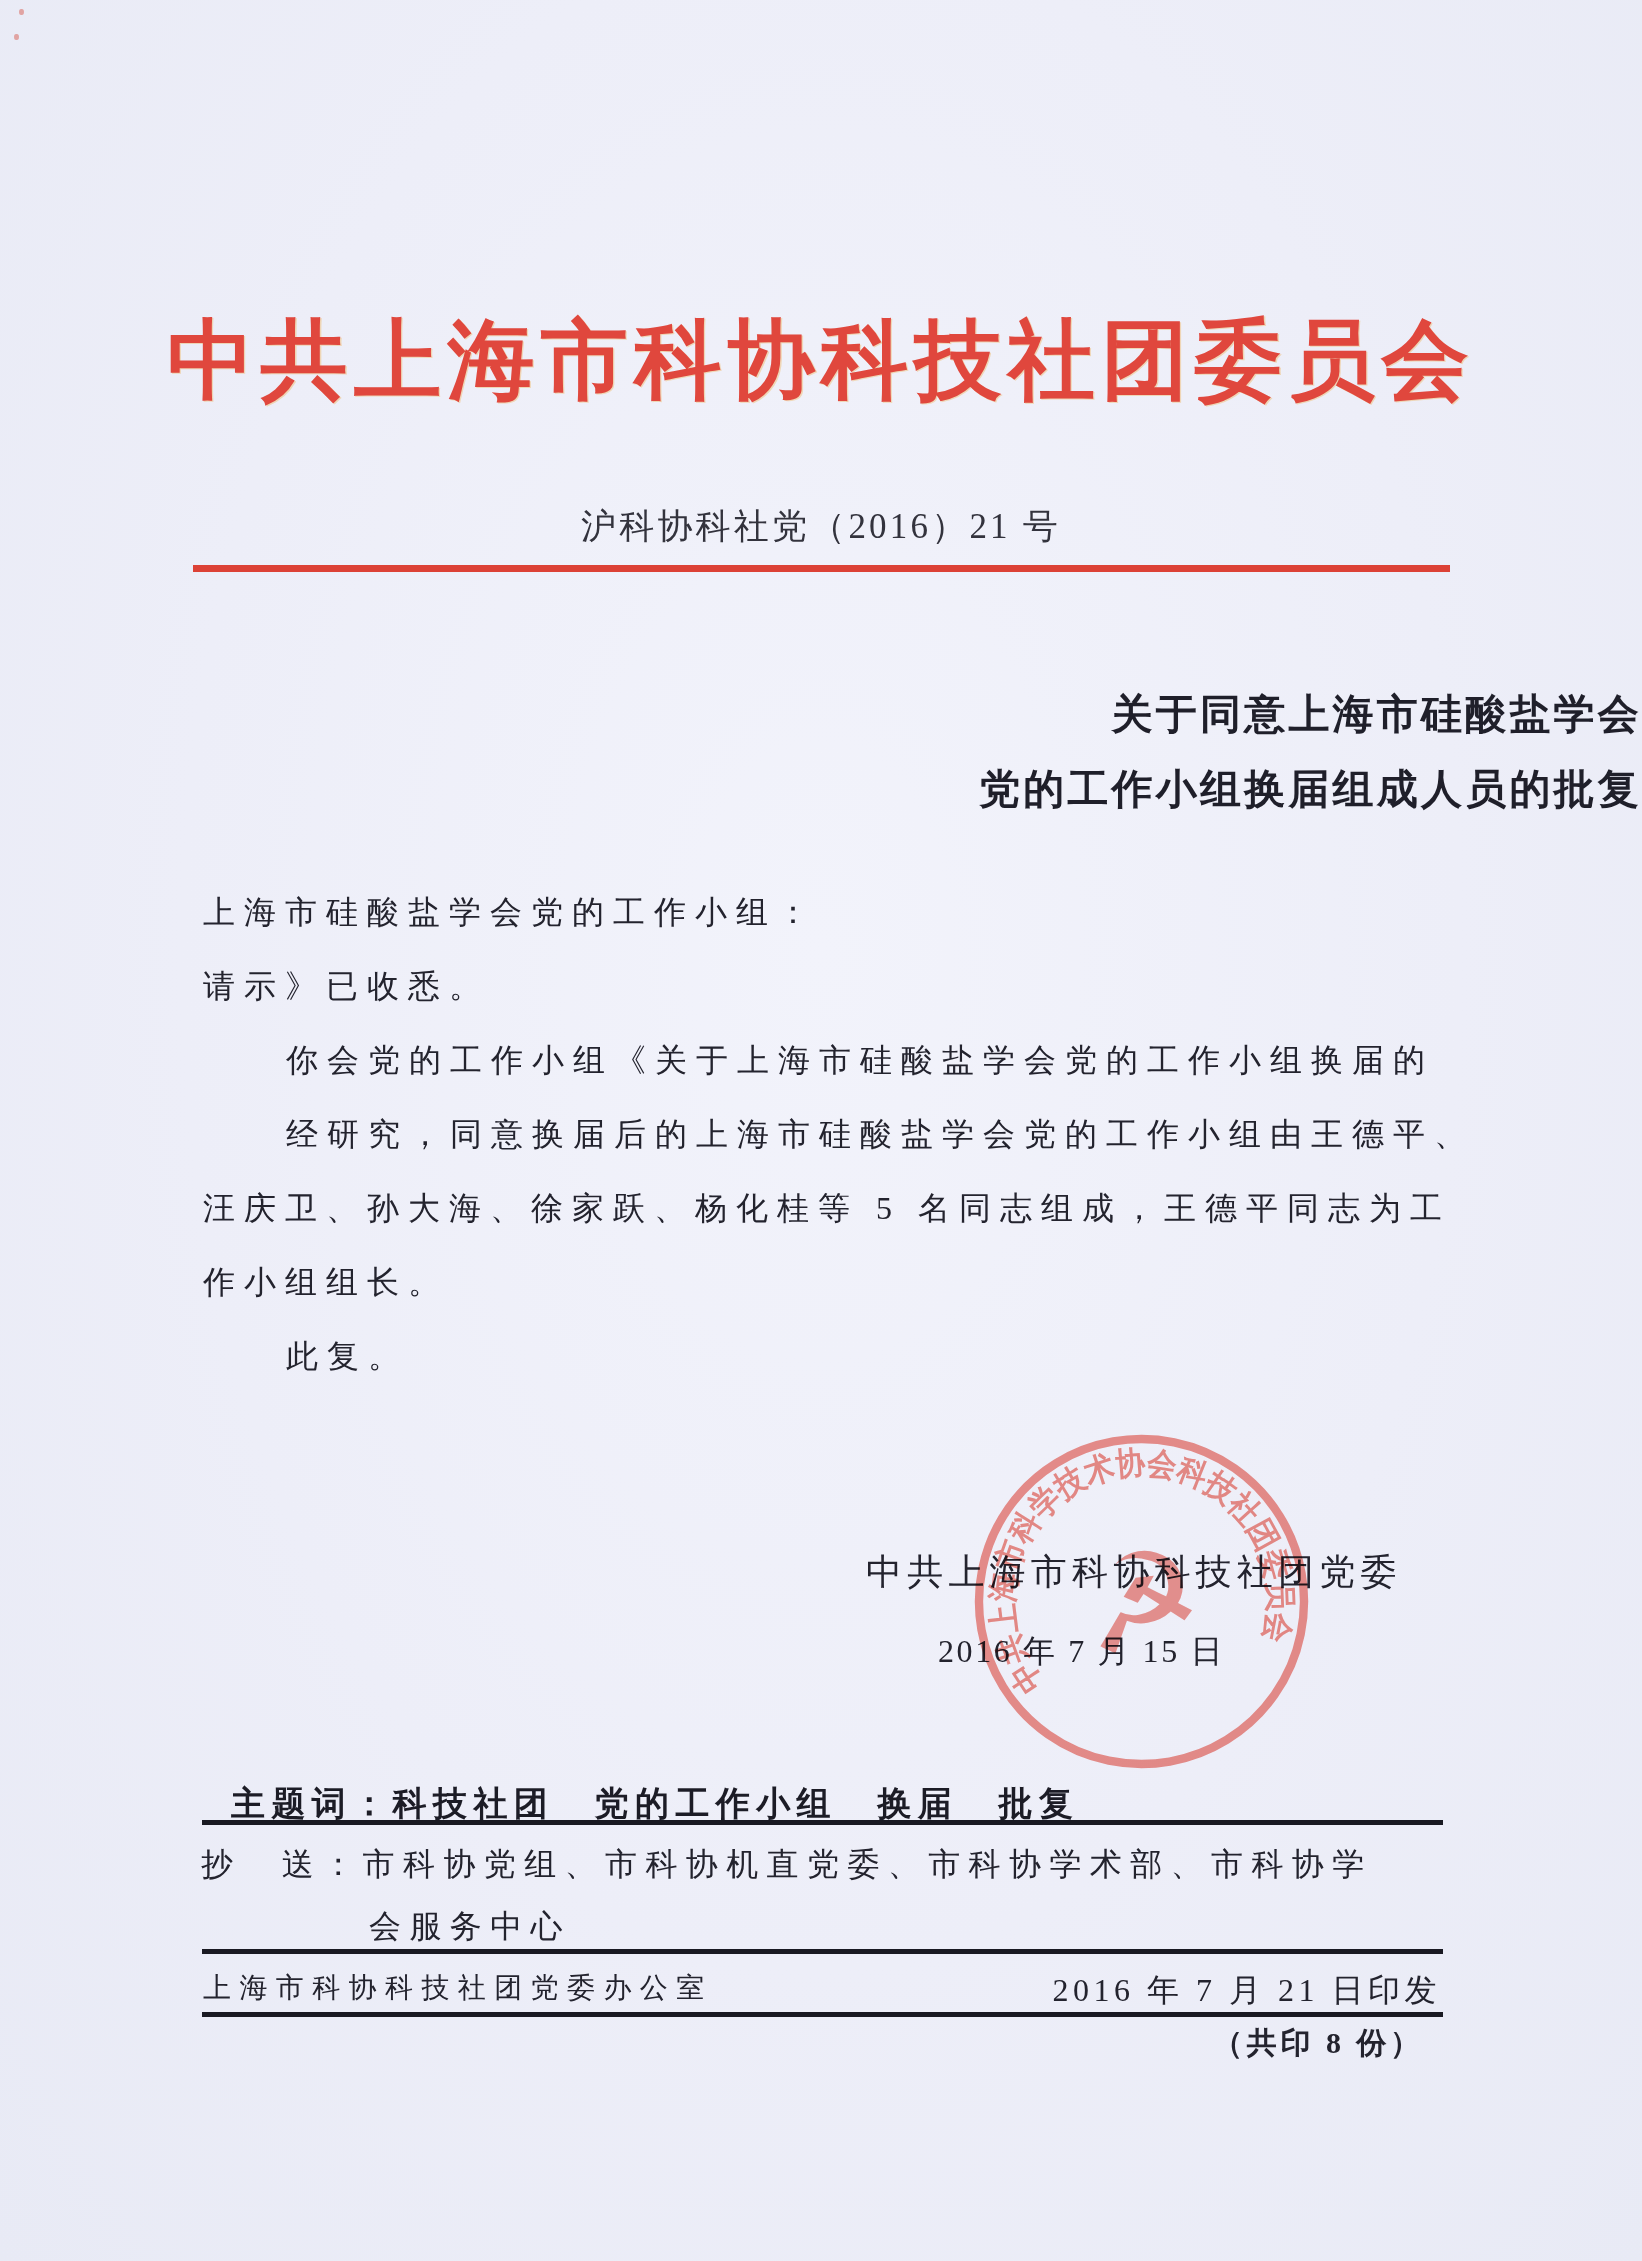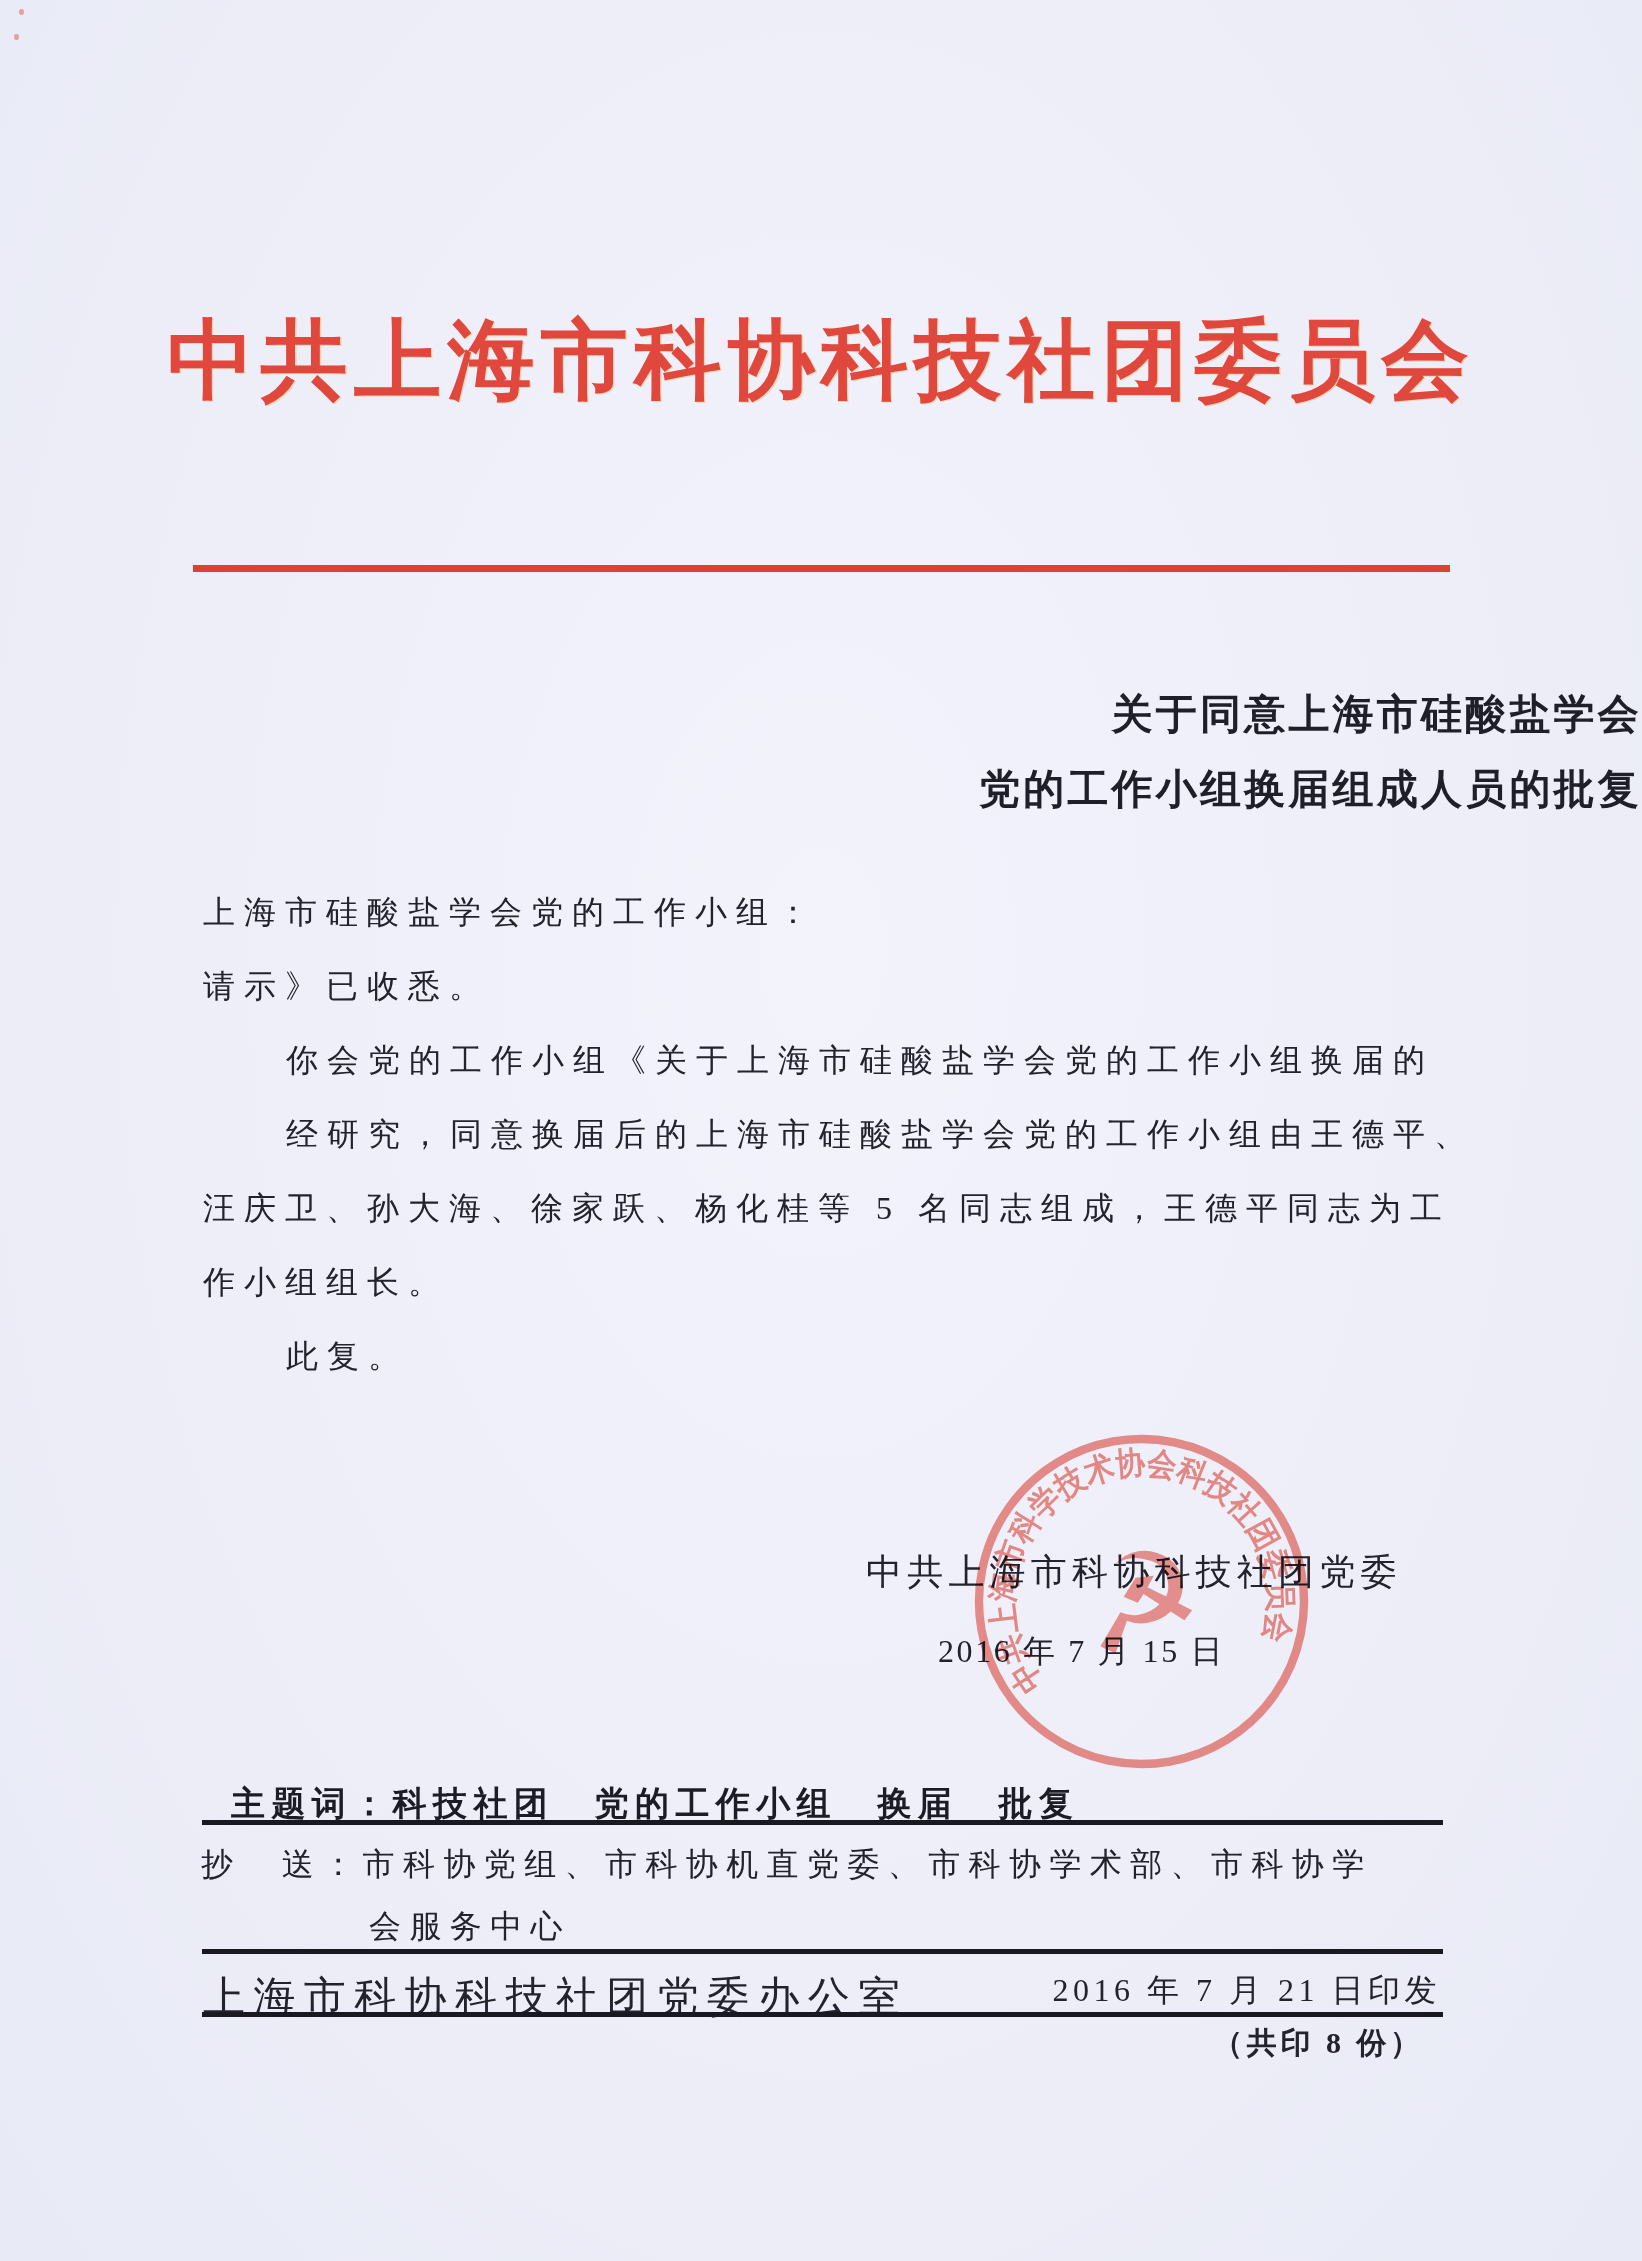--- a/index.html
+++ b/index.html
@@ -69,39 +69,40 @@
   .cc-row{
     top:1843px;left:201px;
     font-size:32px;letter-spacing:8.4px;white-space:nowrap;
   }
   .cc-row2{
     top:1905px;left:369px;
     font-size:32px;letter-spacing:8.4px;white-space:nowrap;
   }
   .issuer{
     top:1969px;left:203px;
-    font-size:42px;letter-spacing:8.4px;white-space:nowrap;
+    font-size:28px;letter-spacing:8.4px;white-space:nowrap;
   }
   .print-date{
     top:1969px;right:201px;
     font-size:32px;letter-spacing:4.5px;white-space:nowrap;
   }
   .copies{
     top:2023px;right:218px;
     font-size:30px;letter-spacing:3.9px;white-space:nowrap;font-weight:bold;
   }
   .speck{width:4.5px;height:6.4px;background:#d96a5e;border-radius:50%;opacity:.55;}
 </style>
 </head>
 <body>
 
 <div class="page">
 
   <div class="abs center org-title">中共上海市科协科技社团委员会</div>
 
+  <div class="abs center doc-number">沪科协科社党（2016）21 号</div>
 
   <div class="abs red-rule"></div>
 
   <div class="abs center doc-title">
     <div>关于同意上海市硅酸盐学会</div>
     <div>党的工作小组换届组成人员的批复</div>
   </div>
 
   <div class="abs body-block">
     <div class="body-line">上海市硅酸盐学会党的工作小组：</div>

